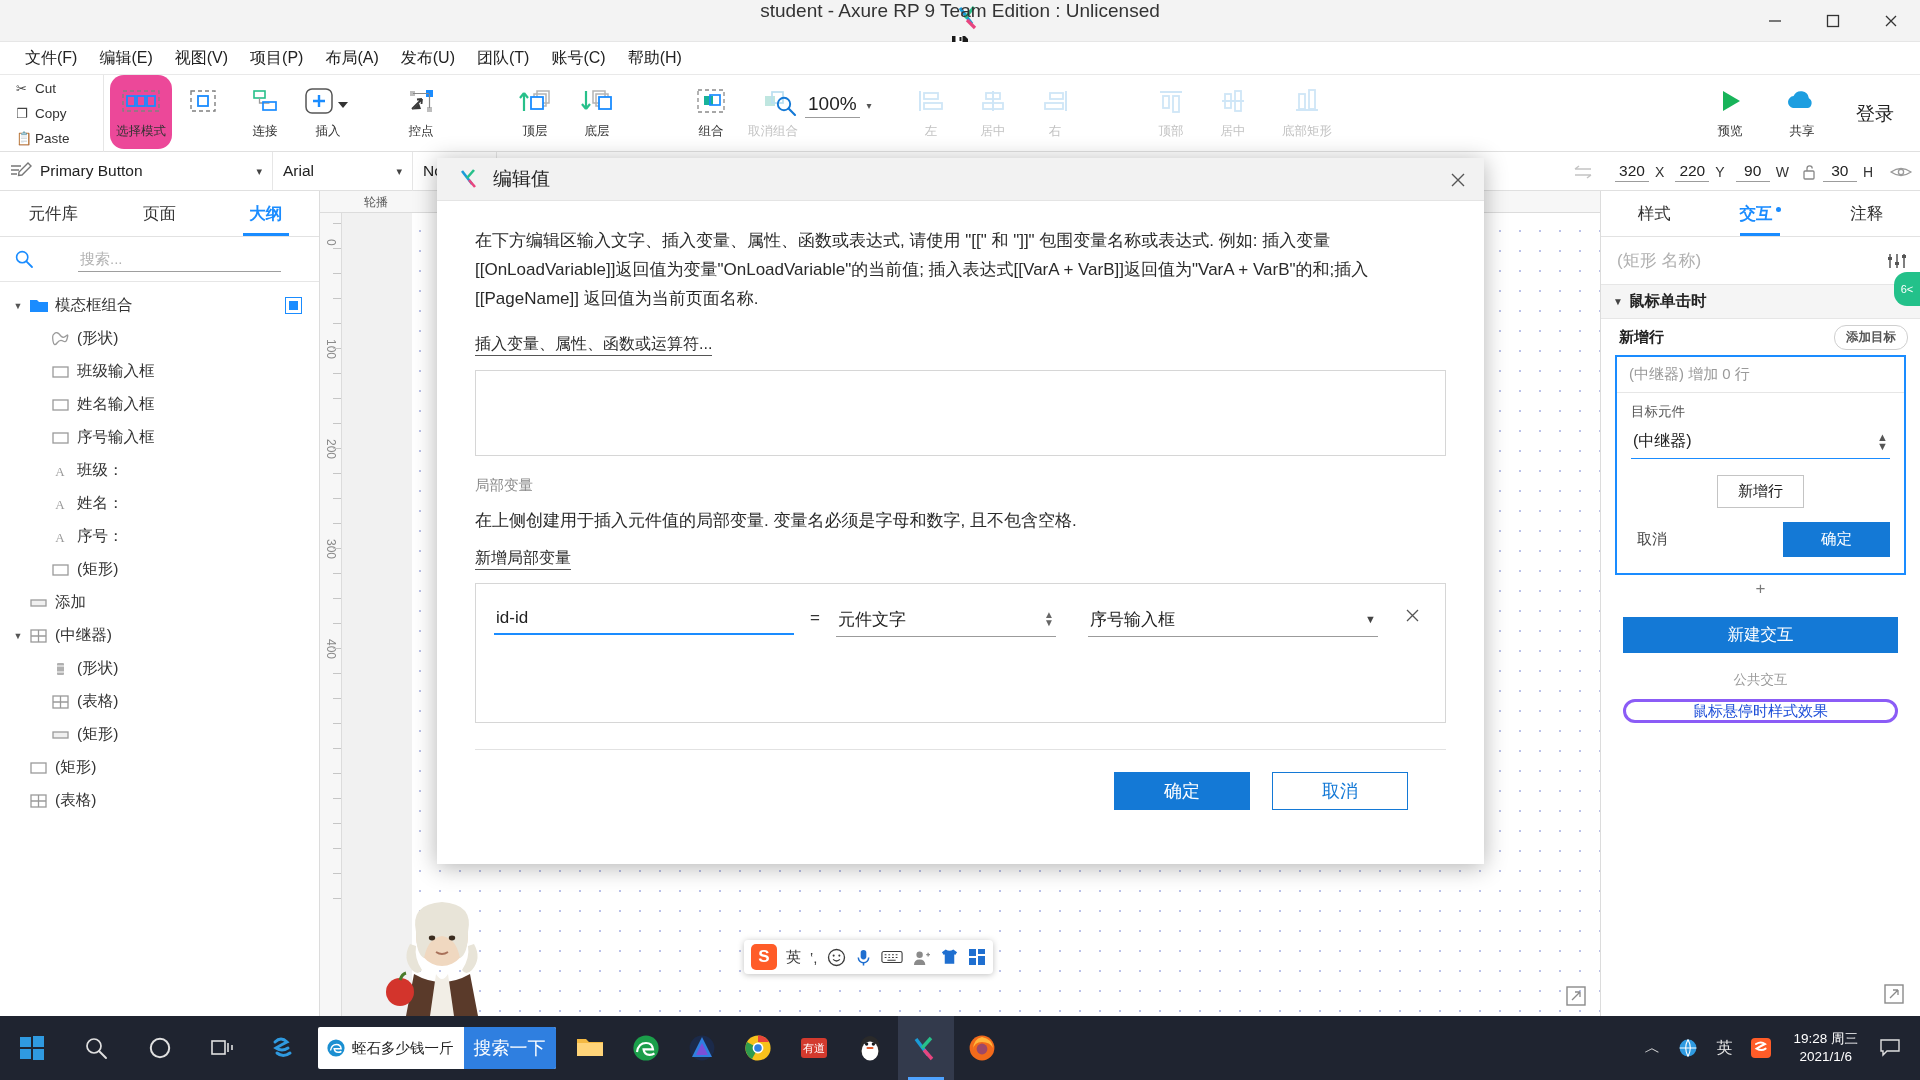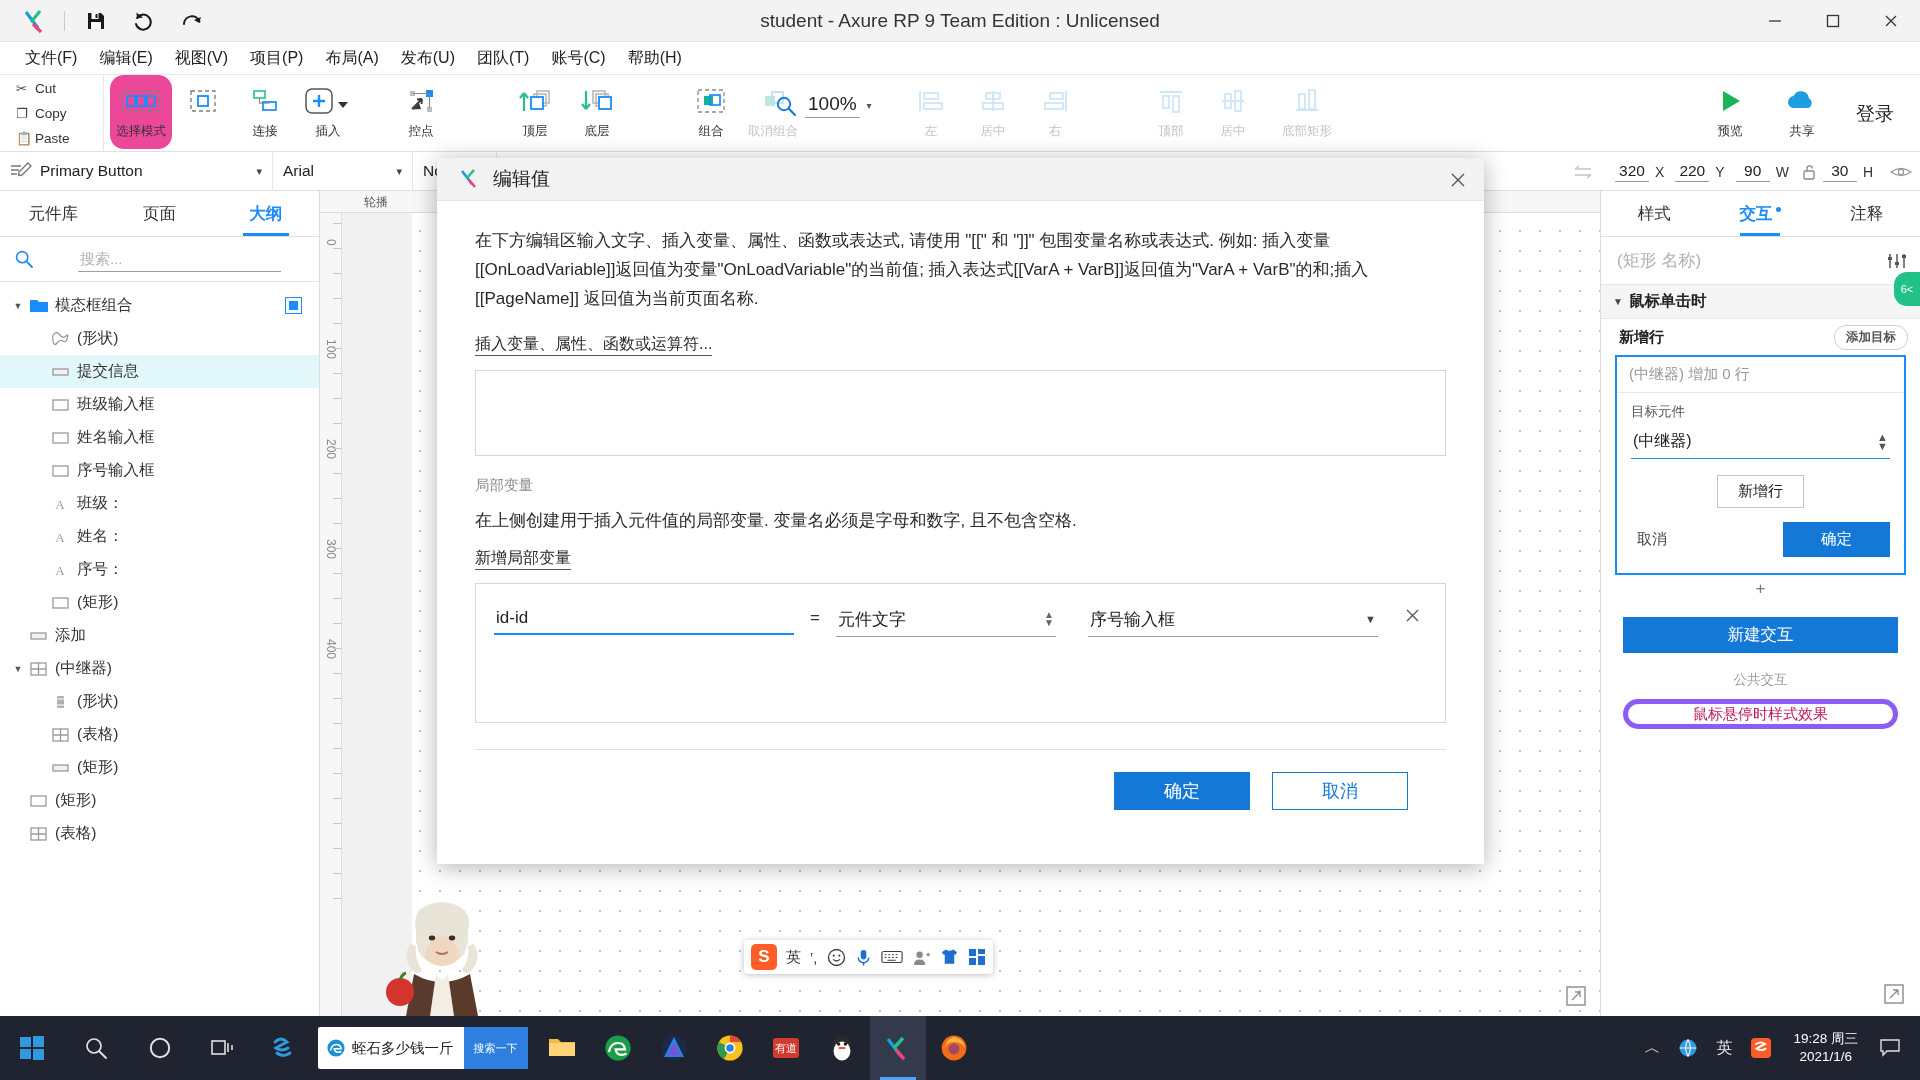--- a/index.html
+++ b/index.html
@@ -10,20 +10,21 @@
     background: #ffffff;
     -webkit-font-smoothing: antialiased;
   }
   #app { position: relative; width: 1920px; height: 1080px; }
 
   
   .titlebar {
     position: absolute; left:0; top:0; width:1920px; height:42px;
     background:#f3f3f3; display:flex; align-items:center;
     border-bottom:1px solid #e6e6e6;
+    flex-direction:column;
   }
   .tb-logo { width:34px; height:34px; margin-left:18px; position:relative; }
   .tb-sep { width:1px; height:20px; background:#c9c9c9; margin:0 14px 0 12px; }
   .tb-ico { width:34px; height:34px; display:flex; align-items:center; justify-content:center; cursor:pointer; }
   .tb-title {
     position:absolute; left:0; right:0; text-align:center;
     font-size:19px; color:#333; pointer-events:none;
   }
   .tb-right { position:absolute; right:0; top:0; height:42px; display:flex; }
   .tb-wbtn { width:58px; height:42px; display:flex; align-items:center; justify-content:center; cursor:pointer; }
@@ -220,22 +221,22 @@
   .cancel-link { font-size:15px; color:#444; cursor:pointer; padding-left:4px; }
   .ok-btn { background:#1479d6; color:#fff; border:none; font-size:15.5px; padding:7px 38px; cursor:pointer; font-family:inherit; }
   .plusrow { display:flex; align-items:center; justify-content:center; height:28px; color:#7a7a7a; font-size:17px; cursor:pointer; }
   .bigblue {
     margin:14px 22px 0 22px; background:#1479d6; color:#fff;
     height:36px; display:flex; align-items:center; justify-content:center;
     font-size:16.5px; cursor:pointer;
   }
   .rp-subtitle { text-align:center; font-size:13.5px; color:#9a9a9a; margin-top:18px; }
   .pill-wide {
-    margin:10px 22px 0 22px; height:30px; border:5px solid #8b5cf6; border-radius:16px;
-    display:flex; align-items:center; justify-content:center; font-size:15px; color:#be185d; cursor:pointer;
+    margin:10px 22px 0 22px; height:24px; border:3px solid #8b5cf6; border-radius:16px;
+    display:flex; align-items:center; justify-content:center; font-size:15px; color:#1d4ed8; cursor:pointer;
   }
   .rp-bottom-ico { position:absolute; right:16px; bottom:12px; color:#8a8a8a; }
 
   
   .greenblob {
     position:absolute; right:0; top:272px; width:26px; height:34px;
     background:#23c18a; border-radius:13px 0 0 13px;
     color:#fff; font-size:11px; display:flex; align-items:center; justify-content:center;
   }
 
@@ -293,21 +294,21 @@
   }
   .tk-app.active { background:#333a4c; }
   .tk-app.active::after { content:''; position:absolute; bottom:0; left:10px; right:10px; height:3px; background:#4fa3ff; }
   .tk-search {
     display:flex; align-items:center; height:42px; background:#ffffff; margin-left:6px;
     border-radius:2px; overflow:hidden; cursor:text;
   }
   .tk-search .ico { width:28px; display:flex; align-items:center; justify-content:center; margin-left:4px; }
   .tk-search .q { font-size:14.5px; color:#222; padding:0 10px 0 2px; white-space:nowrap; }
   .tk-search .go {
-    background:#2f7fe0; color:#fff; font-size:11px; height:42px;
+    background:#2f7fe0; color:#fff; font-size:18px; height:42px;
     display:flex; align-items:center; padding:0 10px; white-space:nowrap;
   }
   .tray { position:absolute; right:0; bottom:0; height:64px; display:flex; align-items:center; padding-right:10px; }
   .tray-i { padding:0 9px; display:flex; align-items:center; justify-content:center; cursor:pointer; color:#e6e6e6; font-size:16px; }
   .clock { color:#fff; font-size:13.5px; line-height:1.35; text-align:center; padding:0 12px; cursor:pointer; }
 
   svg { display:block; }
 </style>
 </head>
 <body>
@@ -678,29 +679,20 @@
           <span class="sq-check"></span>
         </div>
         <div class="trow" style="padding-left: 32px; position: relative;">
           <span class="tarrow blank">▼</span>
           <span class="ticon">
             <svg width="20" height="18" viewBox="0 0 20 18">
               <path d="M3 4 q3 -3 6 1 q3 4 6 1 q3 -3 1 3 q-1 4 -4 2 q-3 -2 -6 2 q-3 4 -4 -2 q-1 -6 1 -7z" fill="none" stroke="#9a9a9a" stroke-width="1.3"></path>
             </svg>
           </span>
           <span class="tlabel">(形状)</span>
-        </div>
-        <div class="trow sel" style="padding-left: 32px; position: relative;">
-          <span class="tarrow blank">▼</span>
-          <span class="ticon">
-            <svg width="20" height="18" viewBox="0 0 20 18">
-              <rect x="2" y="6" width="15" height="6" fill="#f0f0f0" stroke="#9a9a9a" stroke-width="1.3"></rect>
-            </svg>
-          </span>
-          <span class="tlabel">提交信息</span>
         </div>
         <div class="trow" style="padding-left: 32px; position: relative;">
           <span class="tarrow blank">▼</span>
           <span class="ticon">
             <svg width="20" height="18" viewBox="0 0 20 18">
               <rect x="2" y="4" width="15" height="10" fill="none" stroke="#9a9a9a" stroke-width="1.3"></rect>
             </svg>
           </span>
           <span class="tlabel">班级输入框</span>
         </div>

